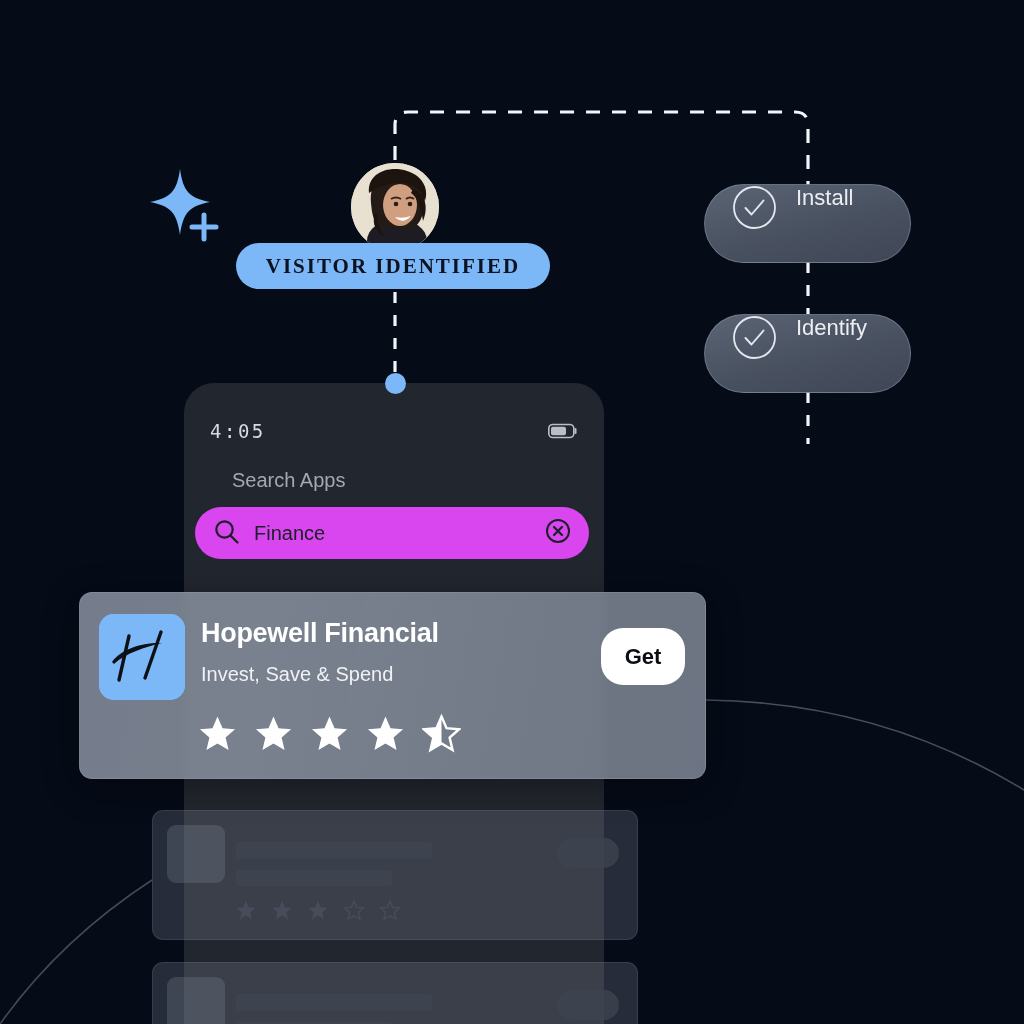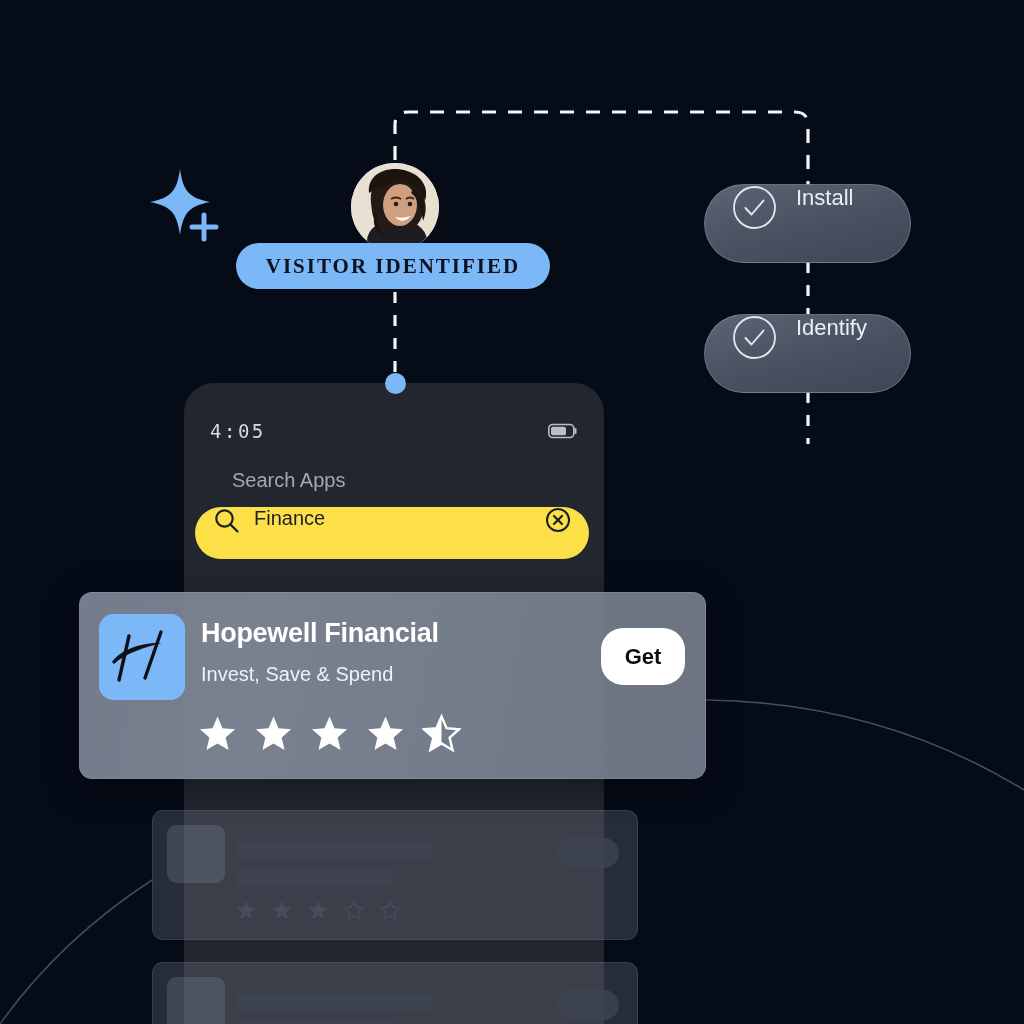--- a/index.html
+++ b/index.html
@@ -76,22 +76,22 @@
   }
   .battery { width:30px; height:16px; position:relative; }
 
   .search-title {
     position:absolute; top:86px; left:28px;
     color:#a2a8b4; font-size:20px;margin-left:20px;
   }
   .search-bar {
     position:absolute; top:124px; left:11px;
     width:394px; height:52px;
-    background:#fde047; border-radius:26px;
-    display:flex; align-items:flex-start;
+    background:#d946ef; border-radius:26px;
+    display:flex; align-items:center;
     padding:0 18px;
     gap:14px;
   }
   .search-value { color:#1b2028; font-size:20px; flex:1; }
 
   
   .app-card {
     position:absolute; left:79px; top:592px;
     width:627px; height:187px;
     border-radius:13px;

